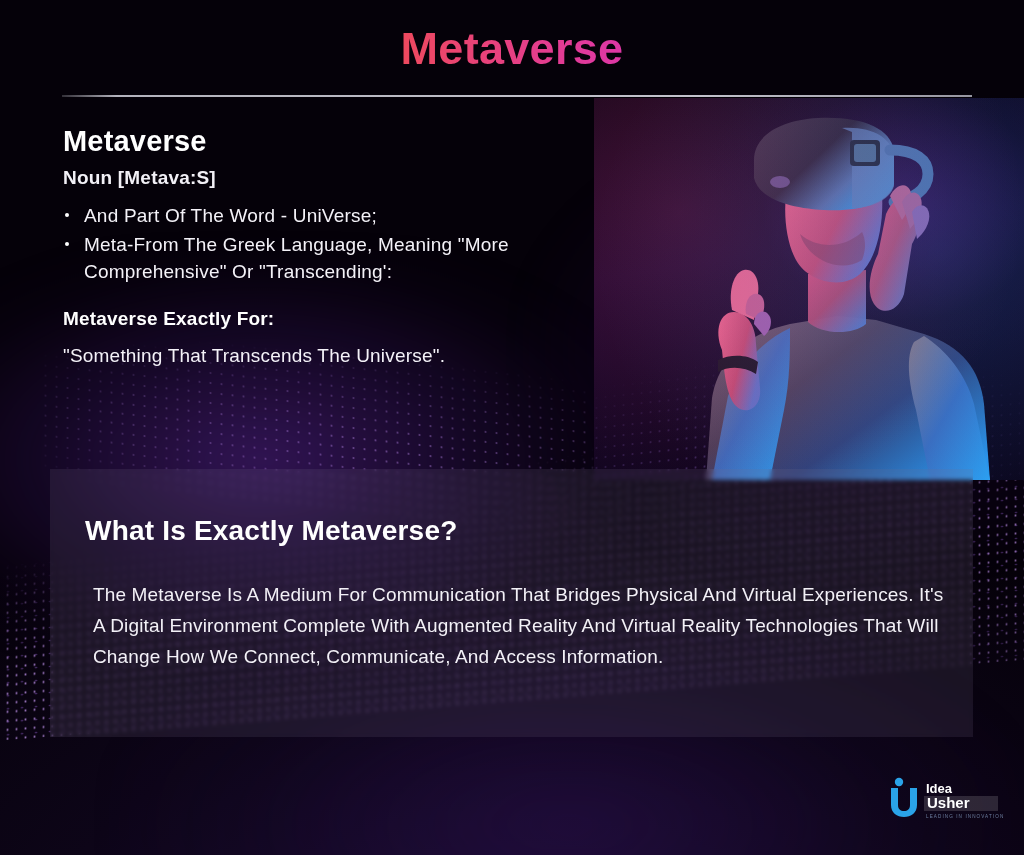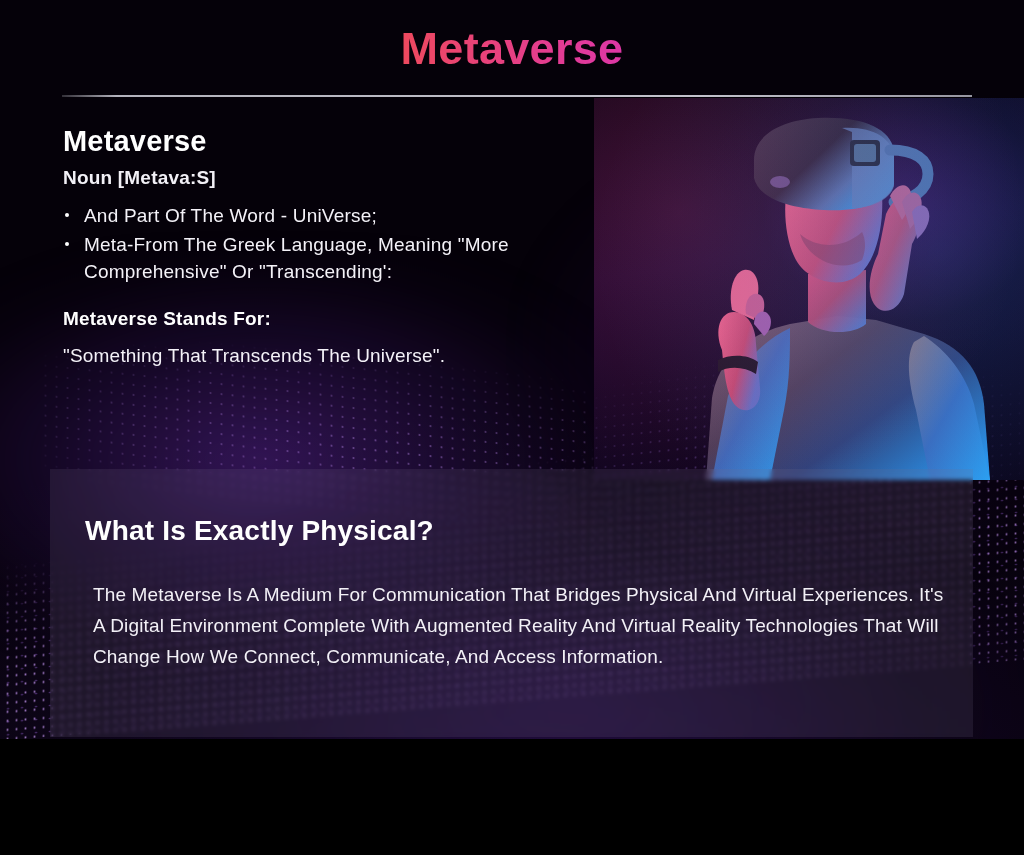--- a/index.html
+++ b/index.html
@@ -3,21 +3,21 @@
 <meta charset="utf-8">
 <style>
   html, body {
     margin: 0;
     padding: 0;
     background: #000;
   }
   #poster {
     position: relative;
     width: 1024px;
-    height: 739px;
+    height: 855px;
     overflow: hidden;
     background: #050108;
     font-family: "Liberation Sans", sans-serif;
     -webkit-font-smoothing: antialiased;
   }
 
   
   .bg-base {
     position: absolute;
     inset: 0;
@@ -369,23 +369,33 @@
     <ul class="bullets">
       <li>
         <span class="dot"></span>
         <span>And Part Of The Word - UniVerse;</span>
       </li>
       <li>
         <span class="dot"></span>
         <span>Meta-From The Greek Language, Meaning "More Comprehensive" Or "Transcending':</span>
       </li>
     </ul>
-    <div class="stands">Metaverse Stands For:</div>
+    <div class="stands">Metaverse Exactly For:</div>
     <div class="quote">"Something That Transcends The Universe".</div>
   </div>
 
   <div class="card">
-    <h3>What Is Exactly Physical?</h3>
+    <h3>What Is Exactly Metaverse?</h3>
     <p>The Metaverse Is A Medium For Communication That Bridges Physical And Virtual Experiences. It's A Digital Environment Complete With Augmented Reality And Virtual Reality Technologies That Will Change How We Connect, Communicate, And Access Information.</p>
   </div>
 
+  <div class="logo">
+    <svg width="118" height="48" viewBox="0 0 118 48">
+      <circle cx="13" cy="7" r="4.2" fill="#2aa3e8"></circle>
+      <path d="M5 13 L5 30 C5 38 11 42 18 42 C25 42 31 38 31 30 L31 13 L24 13 L24 30 C24 34 21.5 36 18 36 C14.5 36 12 34 12 30 L12 13 Z" fill="#2aa3e8"></path>
+      <text x="40" y="18" font-family="'Liberation Sans', sans-serif" font-size="13" font-weight="bold" fill="#ffffff">Idea</text>
+      <rect x="38" y="21" width="74" height="15" fill="rgba(255,255,255,0.14)"></rect>
+      <text x="41" y="33" font-family="'Liberation Sans', sans-serif" font-size="15" font-weight="bold" fill="#ffffff">Usher</text>
+      <text x="40" y="43" font-family="'Liberation Sans', sans-serif" font-size="4.6" letter-spacing="1.1" fill="#6d7fa0">LEADING IN INNOVATION</text>
+    </svg>
+  </div>
 
 </div>
 
 </body></html>

